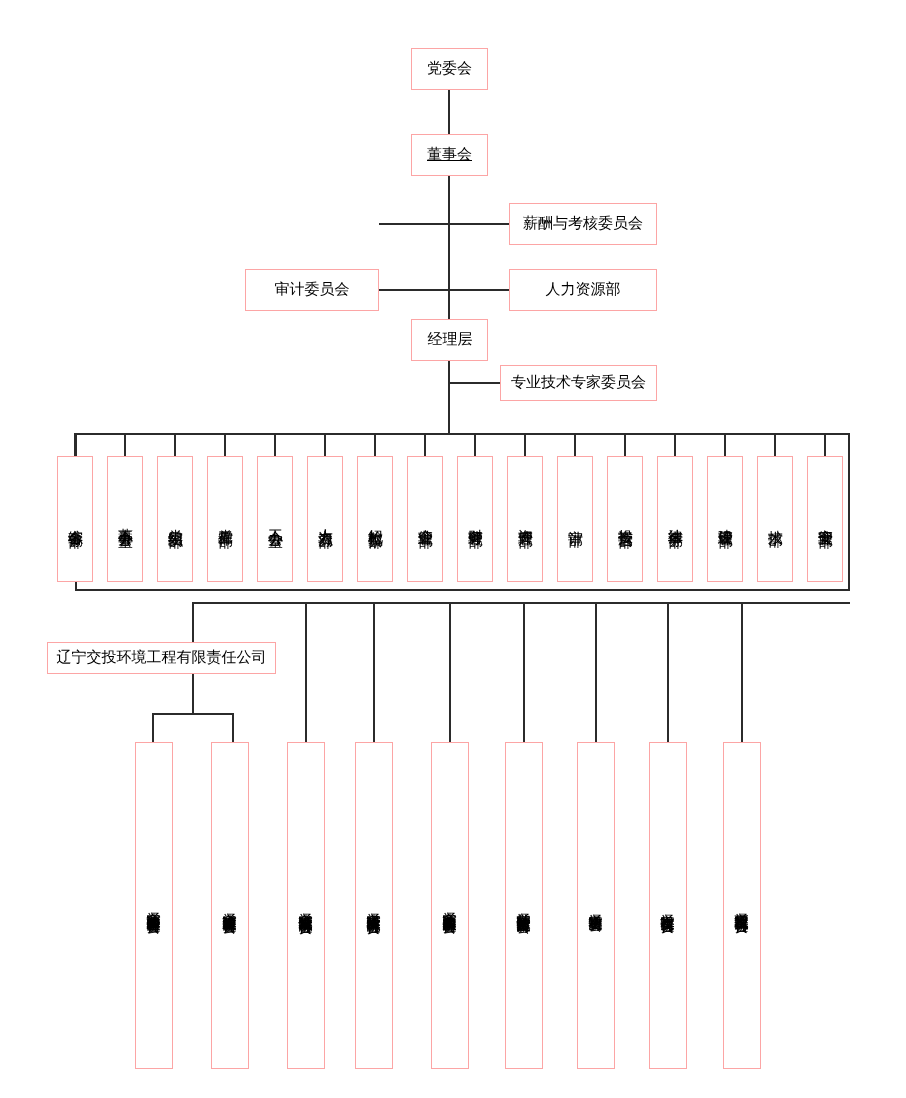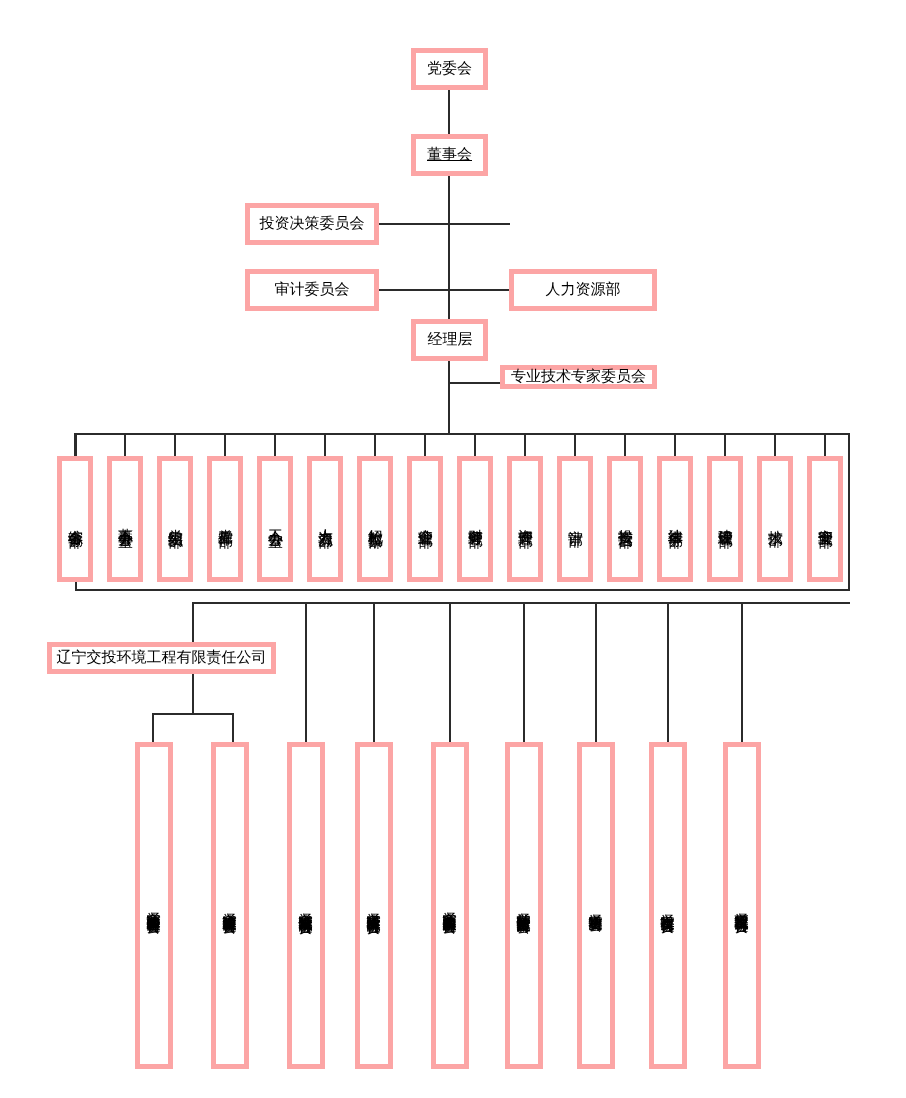--- a/index.html
+++ b/index.html
@@ -15,21 +15,21 @@
   #chart {
     position: relative;
     width: 906px;
     height: 1098px;
     background: #ffffff;
     overflow: hidden;
   }
   .box {
     position: absolute;
     box-sizing: border-box;
-    border: 5px solid #fca5a5;
+    border: 1px solid #fca5a5;
     background: #ffffff;
     display: flex;
     align-items: center;
     justify-content: center;
     text-align: center;
     line-height: 1.18;
     z-index: 5;
   }
   .box-h {
     font-size: 15px;
@@ -66,38 +66,38 @@
 <div id="chart">
 
   <div class="box box-h" style="left:411px; top:48px; width:77px; height:42px;">
     <span>党委会</span>
   </div>
 
   <div class="box box-h" style="left:411px; top:134px; width:77px; height:42px;text-decoration:underline;">
     <span>董事会</span>
   </div>
 
-  <div class="box box-h" style="left:245px; top:203px; width:134px; height:42px;">
-    <span>投资决策委员会</span>
-  </div>
-
+
+  <div class="box box-h" style="left:509px; top:203px; width:148px; height:42px;">
+    <span>薪酬与考核委员会</span>
+  </div>
 
   <div class="box box-h" style="left:245px; top:269px; width:134px; height:42px;">
     <span>审计委员会</span>
   </div>
 
   <div class="box box-h" style="left:509px; top:269px; width:148px; height:42px;">
     <span>人力资源部</span>
   </div>
 
   <div class="box box-h" style="left:411px; top:319px; width:77px; height:42px;padding-left:11px;">
     <span>经理层</span>
   </div>
 
-  <div class="box box-h" style="left:500px; top:365px; width:157px; height:24px;">
+  <div class="box box-h" style="left:500px; top:365px; width:157px; height:36px;">
     <span>专业技术专家委员会</span>
   </div>
 
   <div class="box box-h" style="left:47px; top:642px; width:229px; height:32px;">
     <span>辽宁交投环境工程有限责任公司</span>
   </div>
 
   <div class="line vline" style="left:448px; top:90px; height:44px;"></div>
 
   <div class="line vline" style="left:448px; top:176px; height:143px;"></div>

